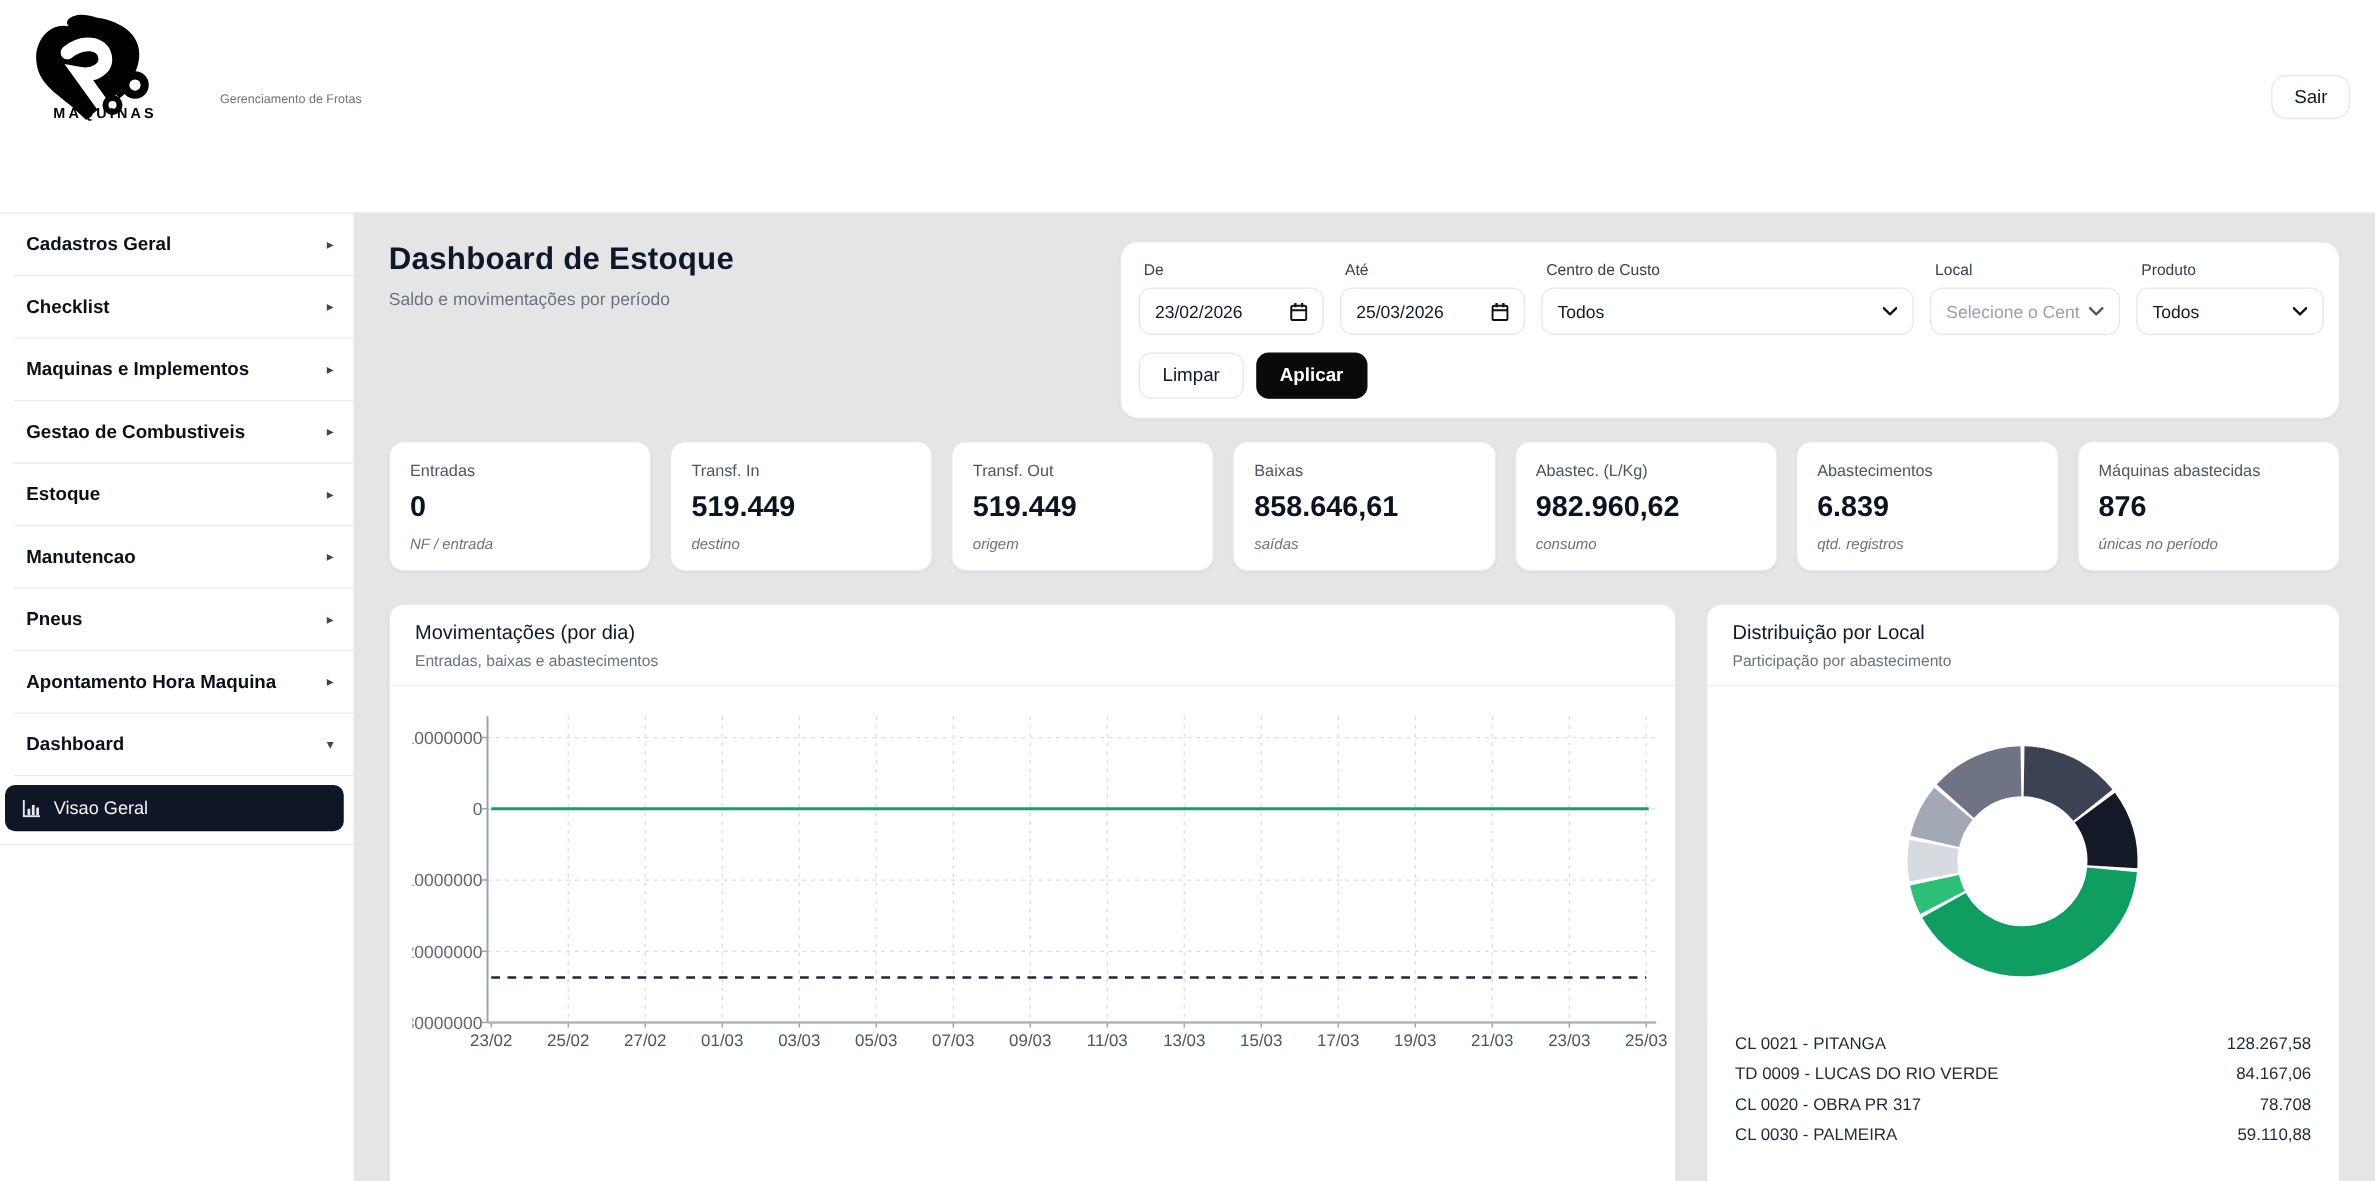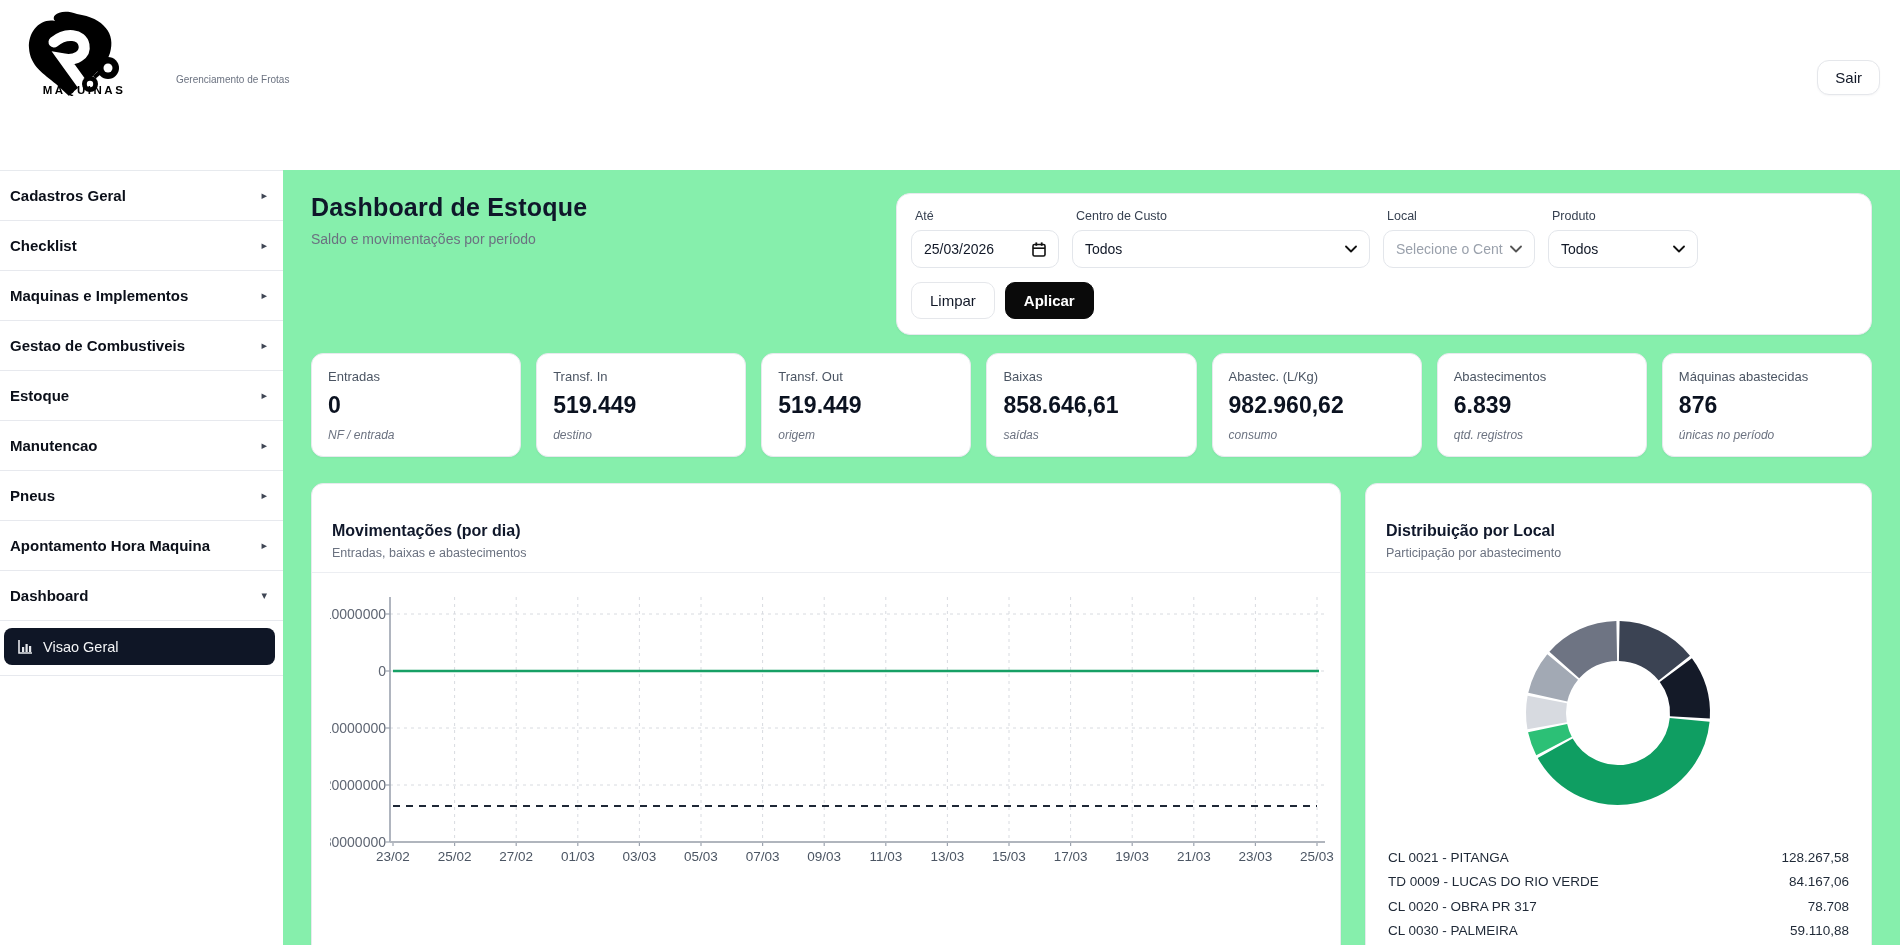--- a/index.html
+++ b/index.html
@@ -12,29 +12,29 @@
   .brand-logo{position:absolute;left:20px;top:8px;}
   .brand-tagline{position:absolute;left:176px;top:74px;font-size:10px;color:#6b7280;}
   .logout-btn{position:absolute;right:20px;top:60px;background:#fff;border:1px solid #e5e7eb;
           border-radius:12px;padding:8px 17px;font-size:15px;color:#111827;cursor:pointer;
           font-family:inherit;box-shadow:0 1px 2px rgba(16,24,40,.04);}
 
   
   .sidebar{position:absolute;left:0;top:170px;width:283px;bottom:0;background:#fff;
            border-right:1px solid #e7eaee;border-top:1px solid #e7eaee;}
   .side-item{display:flex;align-items:center;justify-content:space-between;height:49px;
-           padding:0 16px 0 10px;border-bottom:1px solid #e7e9ee;cursor:pointer;}
+           padding:0 16px 0 10px;border-bottom:1px solid #e7e9ee;cursor:pointer;margin-left:11px;}
   .side-item .lbl{font-size:15px;font-weight:700;color:#0b0f19;}
   .side-item .caret{font-size:11px;color:#3f4654;}
   .side-sub{padding:7px 8px 10px 4px;border-bottom:1px solid #e7e9ee;}
   .side-active{display:flex;align-items:center;gap:10px;background:#0f1626;color:#f3f4f6;
            border-radius:8px;height:37px;padding:0 14px;font-size:14.5px;cursor:pointer;}
 
   
-  .main{position:absolute;left:283px;top:170px;right:0;bottom:0;background:#86efac;
+  .main{position:absolute;left:283px;top:170px;right:0;bottom:0;background:#e5e5e5;
         padding:23px 28px;box-sizing:border-box;overflow:hidden;}
   .top-row{display:flex;justify-content:space-between;align-items:flex-start;}
   .page-title{font-size:25px;font-weight:800;color:#0f172a;letter-spacing:.2px;}
   .page-subtitle{margin-top:9px;font-size:14px;color:#6b7280;}
 
   
   .filter-card{width:976px;box-sizing:border-box;background:#fff;border:1px solid #e7eaee;
         border-radius:14px;padding:13px 14px 15px;box-shadow:0 1px 2px rgba(16,24,40,.04);}
   .fields{display:flex;gap:13px;}
   .field{display:flex;flex-direction:column;}
@@ -59,21 +59,21 @@
   .stat-value{font-size:23px;font-weight:800;color:#0b1220;margin-top:8px;}
   .stat-sub{font-size:12px;color:#6b7280;margin-top:9px;font-style:italic;}
 
   
   .charts-row{display:flex;gap:24px;margin-top:26px;align-items:flex-start;}
   .chart-card{background:#fff;border:1px solid #e7eaee;border-radius:12px;
         box-shadow:0 1px 2px rgba(16,24,40,.04);overflow:hidden;}
   .chart-card.left{flex:1;height:540px;}
   .chart-card.right{width:505px;height:540px;}
   .card-head{padding:14px 20px 12px;border-bottom:1px solid #eceef2;}
-  .card-title{font-size:16px;font-weight:700;color:#0f172a;margin-top:24px;}
+  .card-title{font-size:16px;font-weight:400;color:#0f172a;}
   .card-sub{font-size:12.5px;color:#6b7280;margin-top:6px;}
   .line-wrap{padding:8px 6px 0 4px;}
   .legend{padding:2px 22px 10px;}
   .legend-item{display:flex;justify-content:space-between;align-items:center;height:24.5px;
         font-size:13.5px;color:#1f2937;}
   .legend-item .lv{color:#1f2937;}
   svg text{font-family:"Liberation Sans",sans-serif;}
 </style>
 </head>
 <body>
@@ -160,20 +160,32 @@
   <div class="main">
 
     <div class="top-row">
       <div class="page-head">
         <div class="page-title">Dashboard de Estoque</div>
         <div class="page-subtitle">Saldo e movimentações por período</div>
       </div>
 
       <div class="filter-card">
         <div class="fields">
+          <div class="field">
+            <span class="flabel">De</span>
+            <div class="inp w-date">
+              <span>23/02/2026</span>
+              <svg width="14" height="15" viewBox="0 0 14 15">
+                <rect x="1" y="2.5" width="12" height="11.5" rx="1.5" fill="none" stroke="#111" stroke-width="1.6"></rect>
+                <rect x="3.4" y="0.4" width="1.8" height="3.4" fill="#111"></rect>
+                <rect x="8.8" y="0.4" width="1.8" height="3.4" fill="#111"></rect>
+                <rect x="1" y="5.4" width="12" height="1.6" fill="#111"></rect>
+              </svg>
+            </div>
+          </div>
           <div class="field">
             <span class="flabel">Até</span>
             <div class="inp w-date">
               <span>25/03/2026</span>
               <svg width="14" height="15" viewBox="0 0 14 15">
                 <rect x="1" y="2.5" width="12" height="11.5" rx="1.5" fill="none" stroke="#111" stroke-width="1.6"></rect>
                 <rect x="3.4" y="0.4" width="1.8" height="3.4" fill="#111"></rect>
                 <rect x="8.8" y="0.4" width="1.8" height="3.4" fill="#111"></rect>
                 <rect x="1" y="5.4" width="12" height="1.6" fill="#111"></rect>
               </svg>

